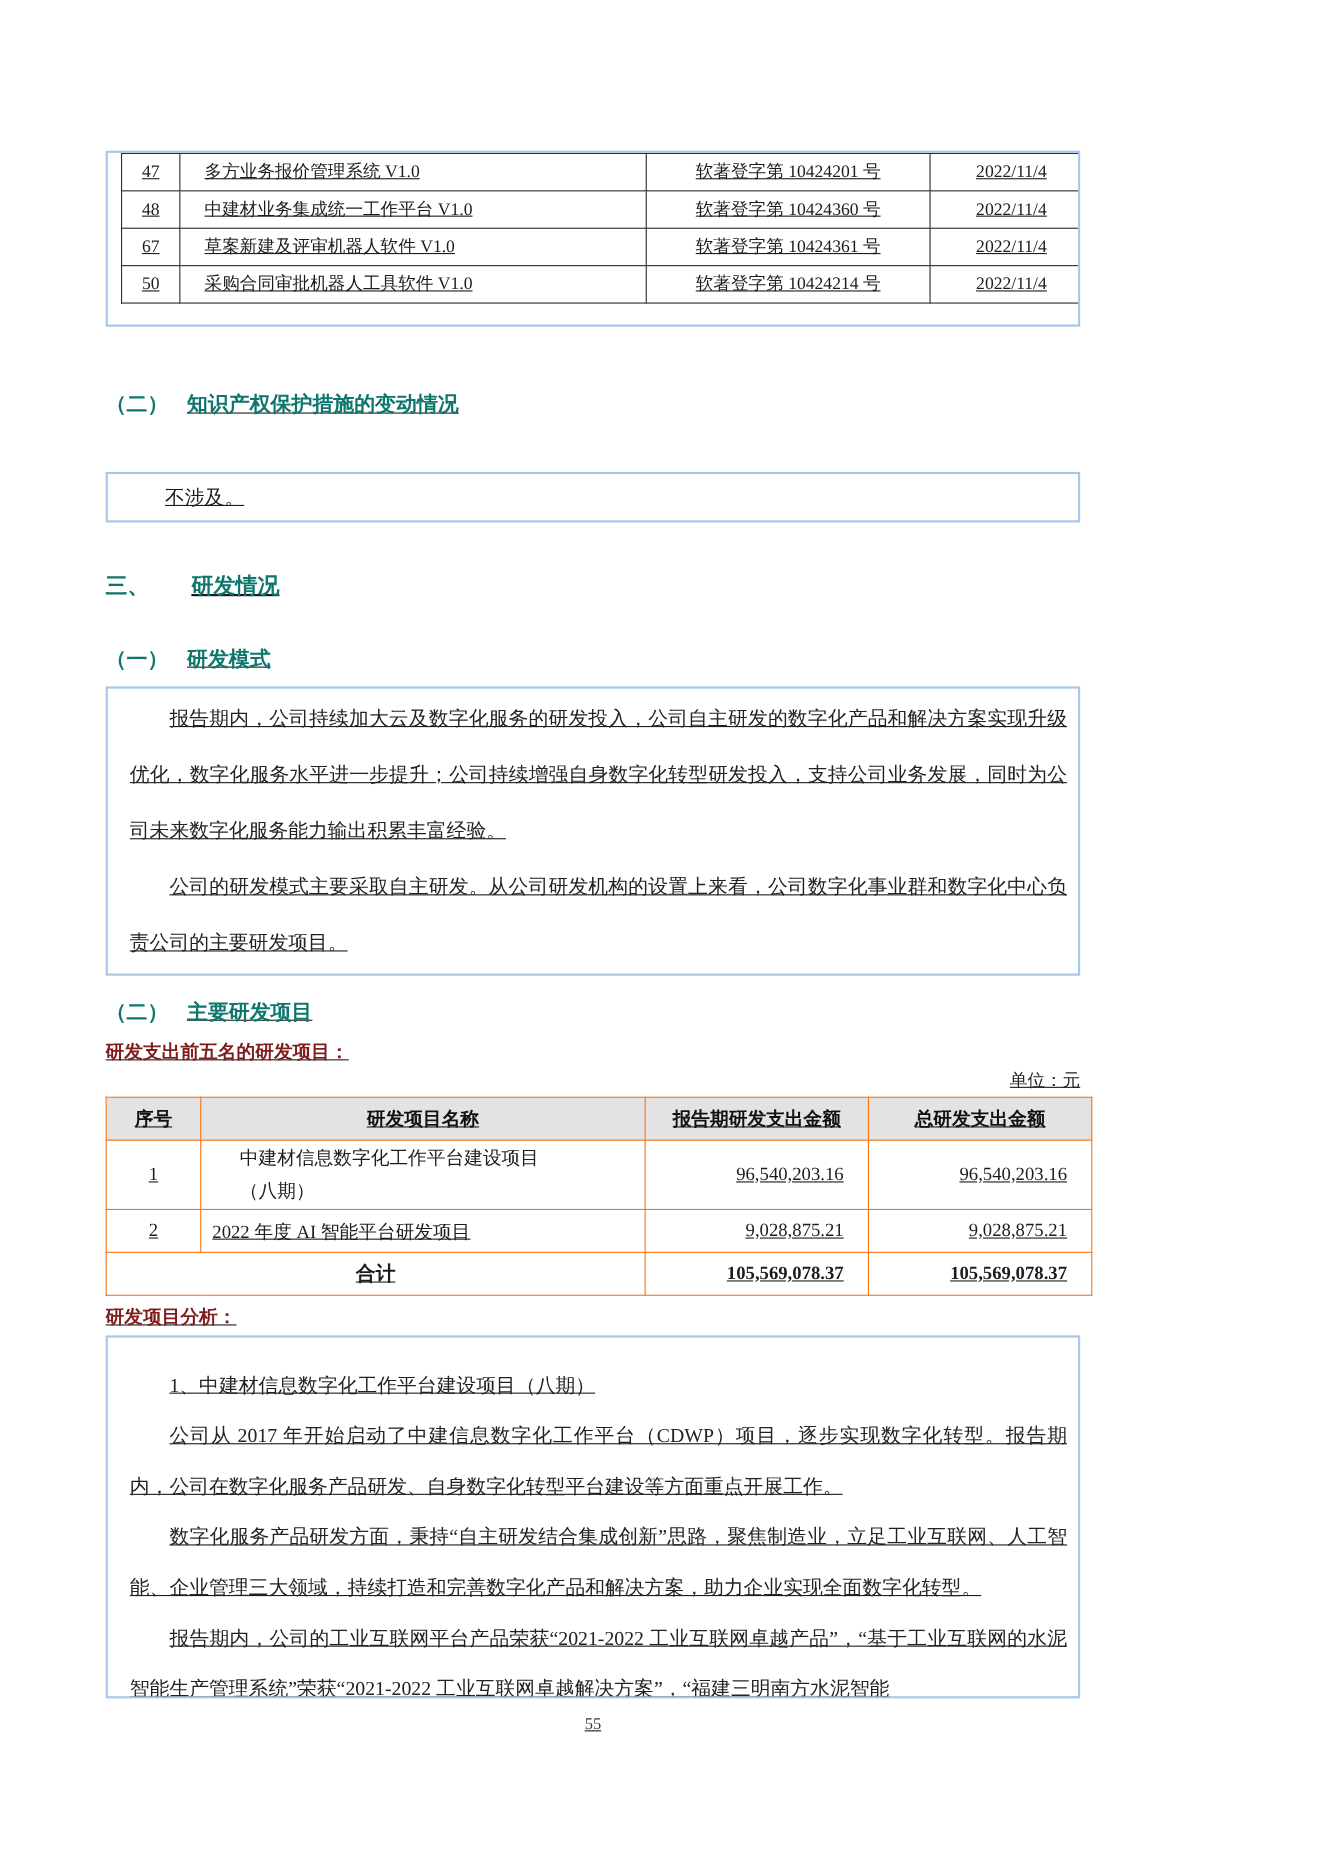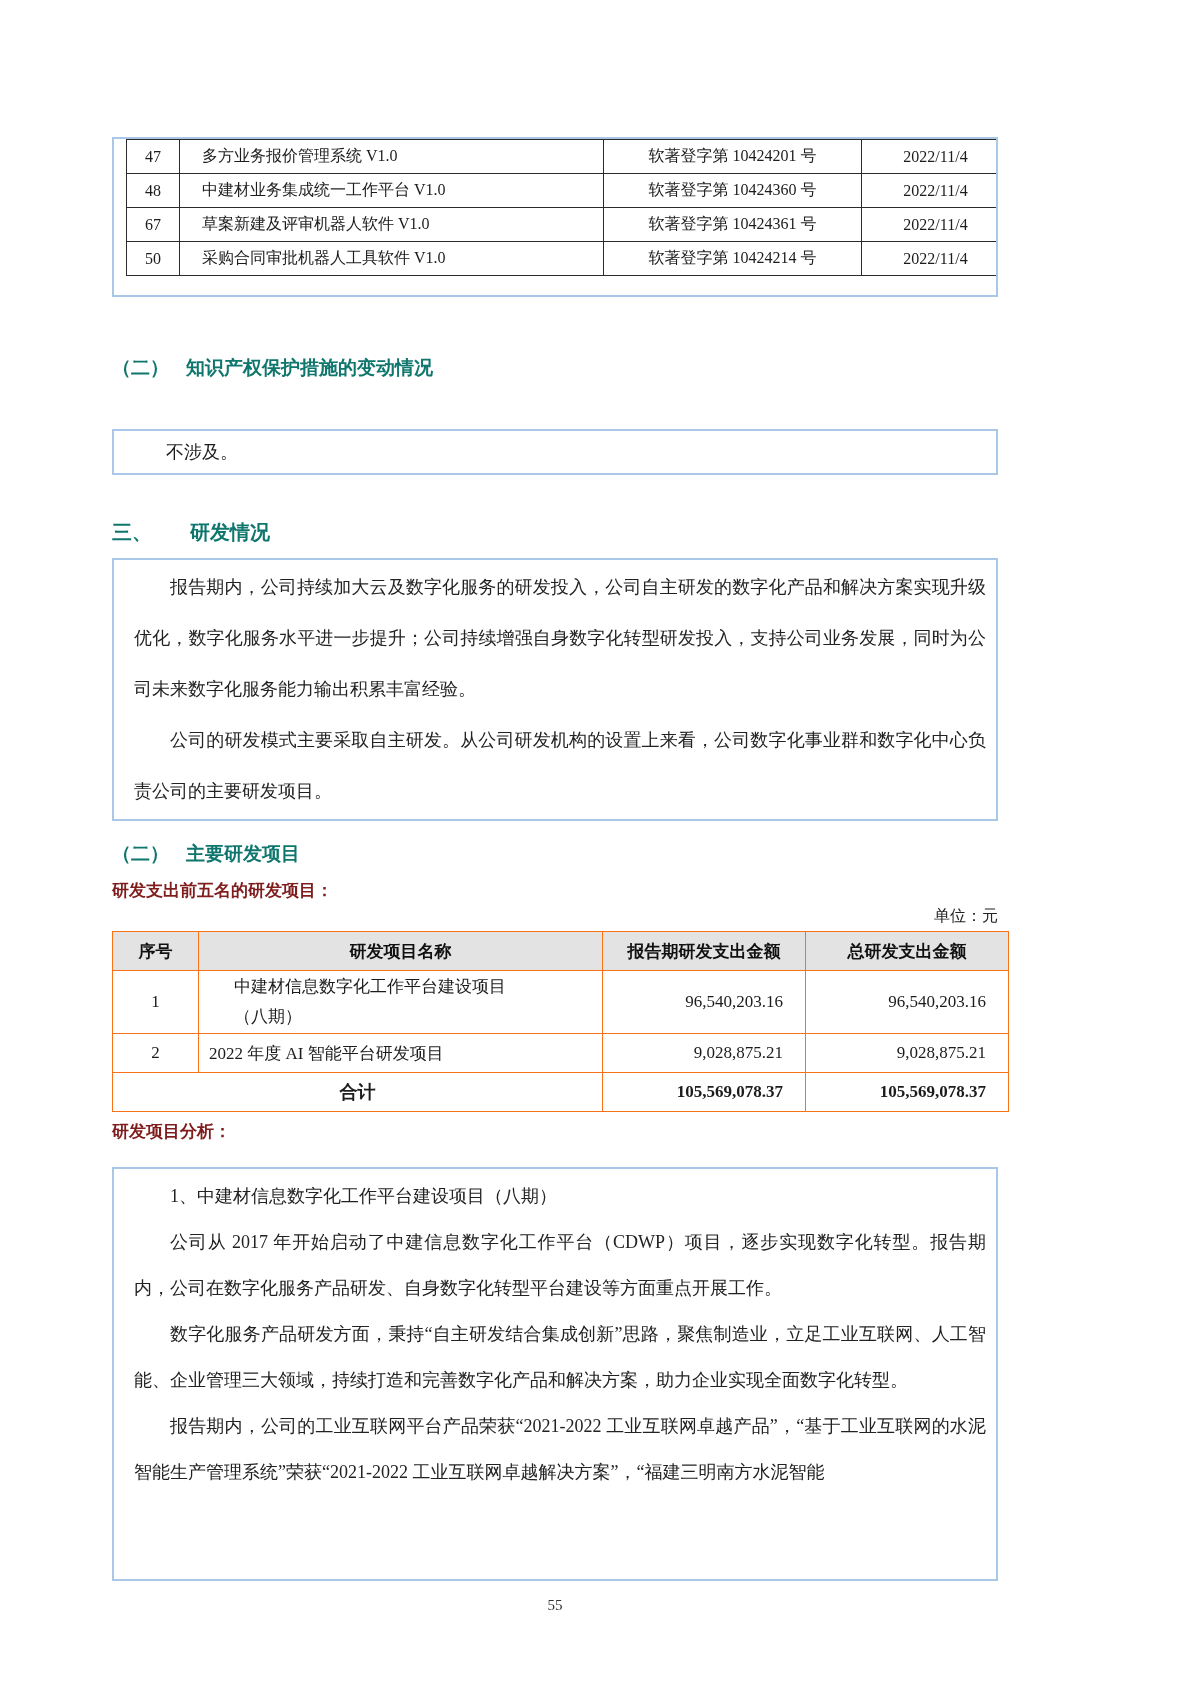--- a/index.html
+++ b/index.html
@@ -1,21 +1,21 @@
 <!DOCTYPE html>
 <html><head>
 <meta charset="utf-8">
 <style>
   html, body { margin:0; padding:0; }
   body {
     width:1200px; height:1696px; background:#ffffff; overflow:hidden;
     font-family:"Liberation Serif","DejaVu Serif",serif; color:#1c1c1c;
   }
   .page { position:relative; width:1200px; height:1696px; }
-  .content { position:absolute; left:112px; top:0; width:886px; }
+  .content { position:absolute; left:96px; top:0; width:886px;text-decoration:underline; }
 
   
   .tbl1-box {
     margin-top:137px; border:2px solid #a9c8e8; height:160px;
     box-sizing:border-box; padding:0 12px; overflow:hidden;
   }
   table.tbl1 { border-collapse:collapse; width:100%; table-layout:fixed; }
   table.tbl1, .tbl1 td { border:1.5px solid #2b2b2b; }
   .tbl1 td { height:31px; font-size:16px; overflow:hidden; white-space:nowrap; }
   .tbl1 .c-no   { width:50px;  text-align:center; }
@@ -40,21 +40,21 @@
   .nb-box {
     margin-top:48px; height:46px; line-height:42px;
     padding-left:52px; font-size:18px;
   }
   .text-box { padding:2px 10px 2px 20px; }
   .text-box p {
     margin:0; font-size:18px; line-height:51px;
     text-align:justify; text-indent:2em; color:#222;
   }
   #rd-mode-box { margin-top:12px; }
-  #analysis-box { margin-top:24px; padding:4px 10px 4px 20px; height:414px; overflow:hidden; }
+  #analysis-box { margin-top:5px; padding:20px 10px 4px 20px; height:330px; overflow:hidden; }
   #analysis-box p { line-height:46px; }
 
   
   .label-bold {
     font-family:"Liberation Sans","DejaVu Sans",sans-serif;
     font-weight:bold; font-size:17px; color:#7f1d1d;
   }
   .top5-label { margin-top:12px; }
   .analysis-label { margin-top:8px; }
   .unit { text-align:right; font-size:16px; margin-top:4px; color:#222; }
@@ -124,20 +124,23 @@
     </div>
 
     <div class="nb-box blue-box">
       <span>不涉及。</span>
     </div>
 
     <div class="h-sub h-top">
       <span class="num">三、</span><span>研发情况</span>
     </div>
 
+    <div class="h-sub h-mode">
+      <span class="num">（一）</span><span>研发模式</span>
+    </div>
 
     <div id="rd-mode-box" class="text-box blue-box">
       <p>报告期内，公司持续加大云及数字化服务的研发投入，公司自主研发的数字化产品和解决方案实现升级优化，数字化服务水平进一步提升；公司持续增强自身数字化转型研发投入，支持公司业务发展，同时为公司未来数字化服务能力输出积累丰富经验。</p>
       <p>公司的研发模式主要采取自主研发。从公司研发机构的设置上来看，公司数字化事业群和数字化中心负责公司的主要研发项目。</p>
     </div>
 
     <div class="h-sub h-proj">
       <span class="num">（二）</span><span>主要研发项目</span>
     </div>
 

